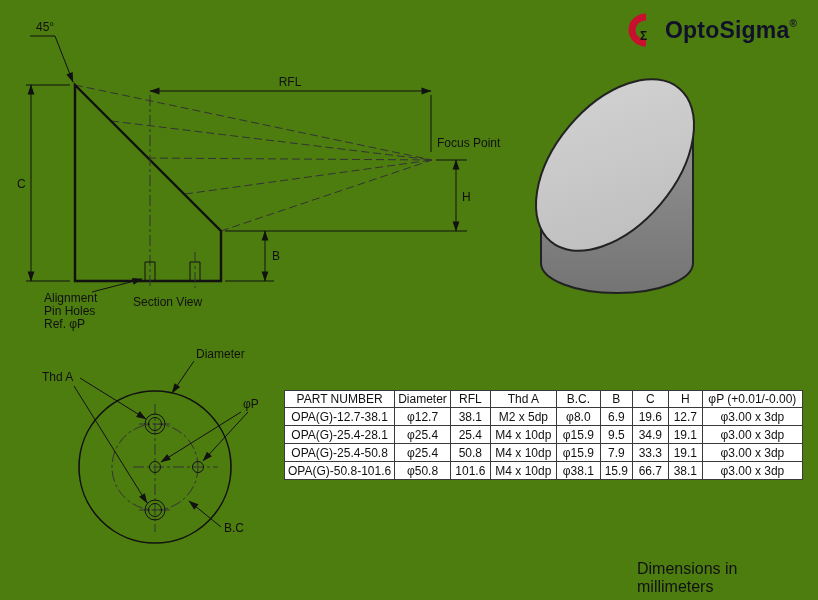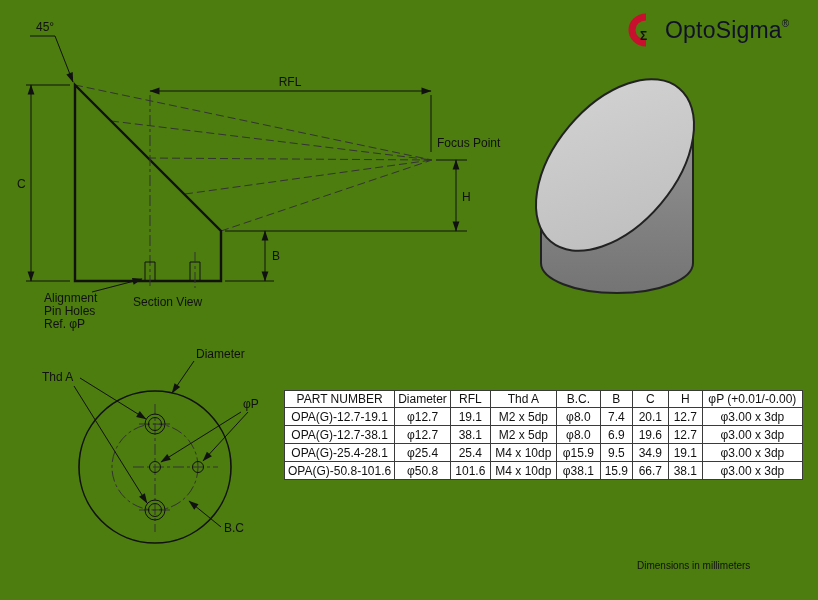--- a/index.html
+++ b/index.html
@@ -7,26 +7,26 @@
   body{background:#ffffff;font-family:"Liberation Sans","DejaVu Sans",sans-serif;position:relative;overflow:hidden;color:#111}
   .page{position:absolute;inset:0;background:#4d7c0f}
   svg.drawing{position:absolute;left:0;top:0}
   svg text{font-family:"Liberation Sans","DejaVu Sans",sans-serif;font-size:12px;fill:#111}
   .outline{fill:none;stroke:#111;stroke-width:2.4}
   .med{fill:none;stroke:#111;stroke-width:1.6}
   .thin{fill:none;stroke:#111;stroke-width:1}
   .ray{stroke:#333;stroke-width:1;stroke-dasharray:8 4;fill:none}
   .cline{stroke:#333;stroke-width:1;stroke-dasharray:11 3 3 3;fill:none}
   .logo{position:absolute;left:618px;top:12px;display:flex;align-items:center;gap:3px}
-  .logo-text{font-size:23px;color:#10102a;font-weight:400;letter-spacing:.2px;white-space:nowrap}
+  .logo-text{font-size:23px;color:#10102a;font-weight:700;letter-spacing:.2px;white-space:nowrap}
   .logo-text sup{font-size:10px;position:relative;top:-2px}
   .spec-table{position:absolute;left:284px;top:390px;border-collapse:collapse;font-size:12px;color:#111;background:#fff}
   .spec-table th,.spec-table td{border:1px solid #3a3a3a;text-align:center;padding:1px 3px;height:18px;font-weight:normal;white-space:nowrap}
   .spec-table th{height:16px}
-  .footer-note{position:absolute;left:637px;top:560px;font-size:10px;color:#111}
+  .footer-note{position:absolute;left:637px;top:560px;font-size:16px;color:#111}
 </style>
 </head>
 <body>
 
 <div class="page">
 
   <svg class="drawing" width="818" height="600" viewBox="0 0 818 600">
     <defs>
       <marker id="a" viewBox="0 0 10 8" refX="9.5" refY="4" markerWidth="11" markerHeight="8" orient="auto-start-reverse">
         <path d="M0 0.6 L10 4 L0 7.4 Z" fill="#111"></path>
@@ -178,31 +178,20 @@
           <th>Thd A</th>
           <th>B.C.</th>
           <th>B</th>
           <th>C</th>
           <th>H</th>
           <th>φP (+0.01/-0.00)</th>
         </tr>
     </thead>
     <tbody>
         <tr>
-          <td>OPA(G)-12.7-19.1</td>
-          <td>φ12.7</td>
-          <td>19.1</td>
-          <td>M2 x 5dp</td>
-          <td>φ8.0</td>
-          <td>7.4</td>
-          <td>20.1</td>
-          <td>12.7</td>
-          <td>φ3.00 x 3dp</td>
-        </tr>
-        <tr>
           <td>OPA(G)-12.7-38.1</td>
           <td>φ12.7</td>
           <td>38.1</td>
           <td>M2 x 5dp</td>
           <td>φ8.0</td>
           <td>6.9</td>
           <td>19.6</td>
           <td>12.7</td>
           <td>φ3.00 x 3dp</td>
         </tr>
@@ -211,20 +200,31 @@
           <td>φ25.4</td>
           <td>25.4</td>
           <td>M4 x 10dp</td>
           <td>φ15.9</td>
           <td>9.5</td>
           <td>34.9</td>
           <td>19.1</td>
           <td>φ3.00 x 3dp</td>
         </tr>
         <tr>
+          <td>OPA(G)-25.4-50.8</td>
+          <td>φ25.4</td>
+          <td>50.8</td>
+          <td>M4 x 10dp</td>
+          <td>φ15.9</td>
+          <td>7.9</td>
+          <td>33.3</td>
+          <td>19.1</td>
+          <td>φ3.00 x 3dp</td>
+        </tr>
+        <tr>
           <td>OPA(G)-50.8-101.6</td>
           <td>φ50.8</td>
           <td>101.6</td>
           <td>M4 x 10dp</td>
           <td>φ38.1</td>
           <td>15.9</td>
           <td>66.7</td>
           <td>38.1</td>
           <td>φ3.00 x 3dp</td>
         </tr>

